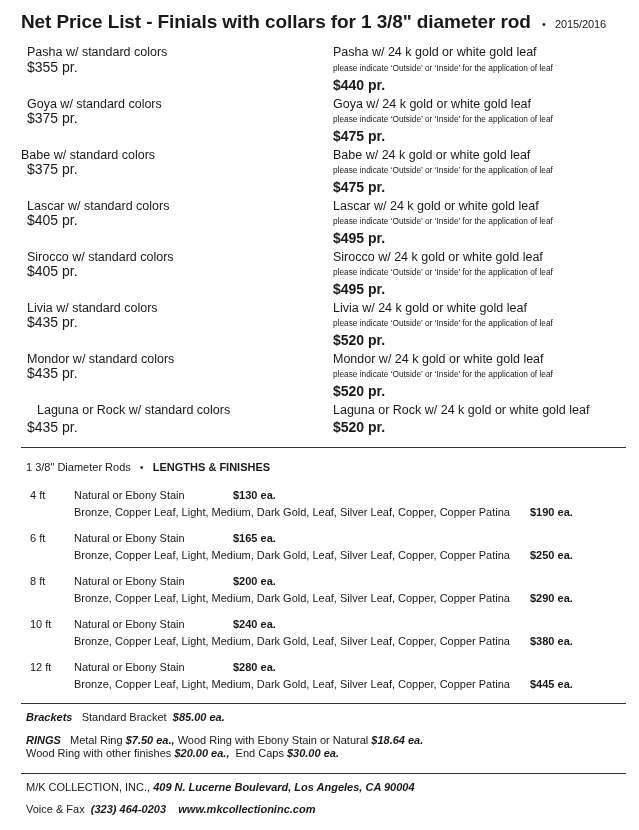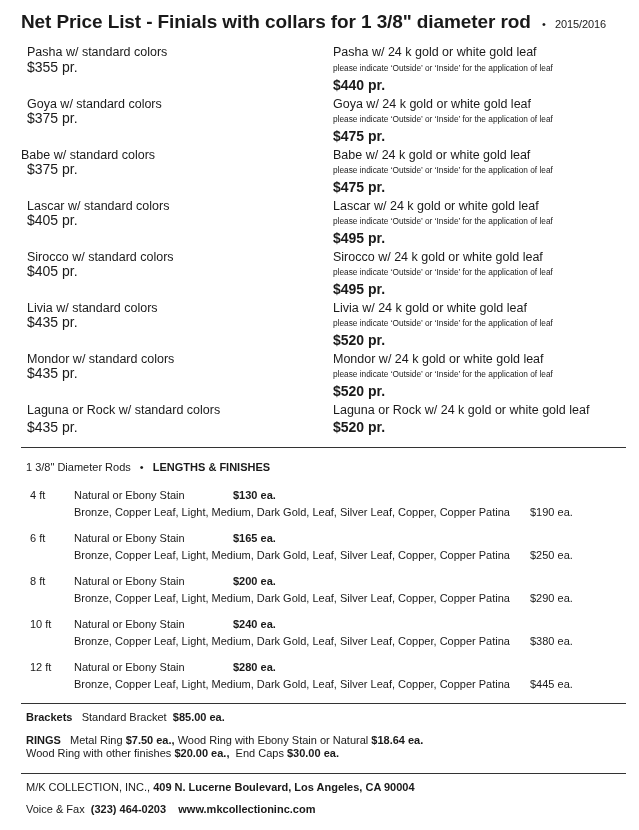--- a/index.html
+++ b/index.html
@@ -12,23 +12,23 @@
   .rname { font-size: 12.5px; }
   .rnote { font-size: 8.3px; }
   .rprice { font-size: 14px; font-weight: bold; }
   .rule { position: absolute; left: 21px; width: 605px; height: 0; border-top: 1.5px solid #333; }
   .rods-head { left: 26px; top: 461px; font-size: 11px; }
   .rods-head b { font-weight: bold; text-align: center; }
   .len { font-size: 11px; }
   .nat { font-size: 11px; }
   .natp { font-size: 11px; font-weight: bold; }
   .fin { font-size: 11px; }
-  .finp { font-size: 11px; font-weight: normal; }
+  .finp { font-size: 11px; font-weight: bold; }
   .small { font-size: 11px; }
-  .small b { font-weight: bold; }
+  .small b { font-weight: bold; font-style: italic; }
 </style>
 </head>
 <body>
 
 <div class="abs title">
   <span>Net Price List - Finials with collars for 1 3/8" diameter rod</span>
   <span class="year">•</span>
   <span class="year" style="margin-left:4px">2015/2016</span>
 </div>
 
@@ -47,21 +47,21 @@
 
   <div class="abs lname" style="left:27px;top:250px">Sirocco w/ standard colors</div>
   <div class="abs lprice" style="left:27px;top:263px">$405 pr.</div>
 
   <div class="abs lname" style="left:27px;top:301px">Livia w/ standard colors</div>
   <div class="abs lprice" style="left:27px;top:314px">$435 pr.</div>
 
   <div class="abs lname" style="left:27px;top:352px">Mondor w/ standard colors</div>
   <div class="abs lprice" style="left:27px;top:365px">$435 pr.</div>
 
-  <div class="abs lname" style="left:27px;top:403px">Laguna or Rock w/ standard colors</div>
+  <div class="abs lname" style="left:37px;top:403px">Laguna or Rock w/ standard colors</div>
   <div class="abs lprice" style="left:27px;top:419px">$435 pr.</div>
 </div>
 
 <div>
   <div class="abs rname" style="left:333px;top:45px">Pasha  w/ 24 k gold or white gold leaf</div>
   <div class="abs rnote" style="left:333px;top:63px">please indicate ‘Outside’ or ‘Inside’ for the application of leaf</div>
   <div class="abs rprice" style="left:333px;top:77px">$440 pr.</div>
 
   <div class="abs rname" style="left:333px;top:97px">Goya  w/ 24 k gold or white gold leaf</div>
   <div class="abs rnote" style="left:333px;top:114px">please indicate ‘Outside’ or ‘Inside’ for the application of leaf</div>

